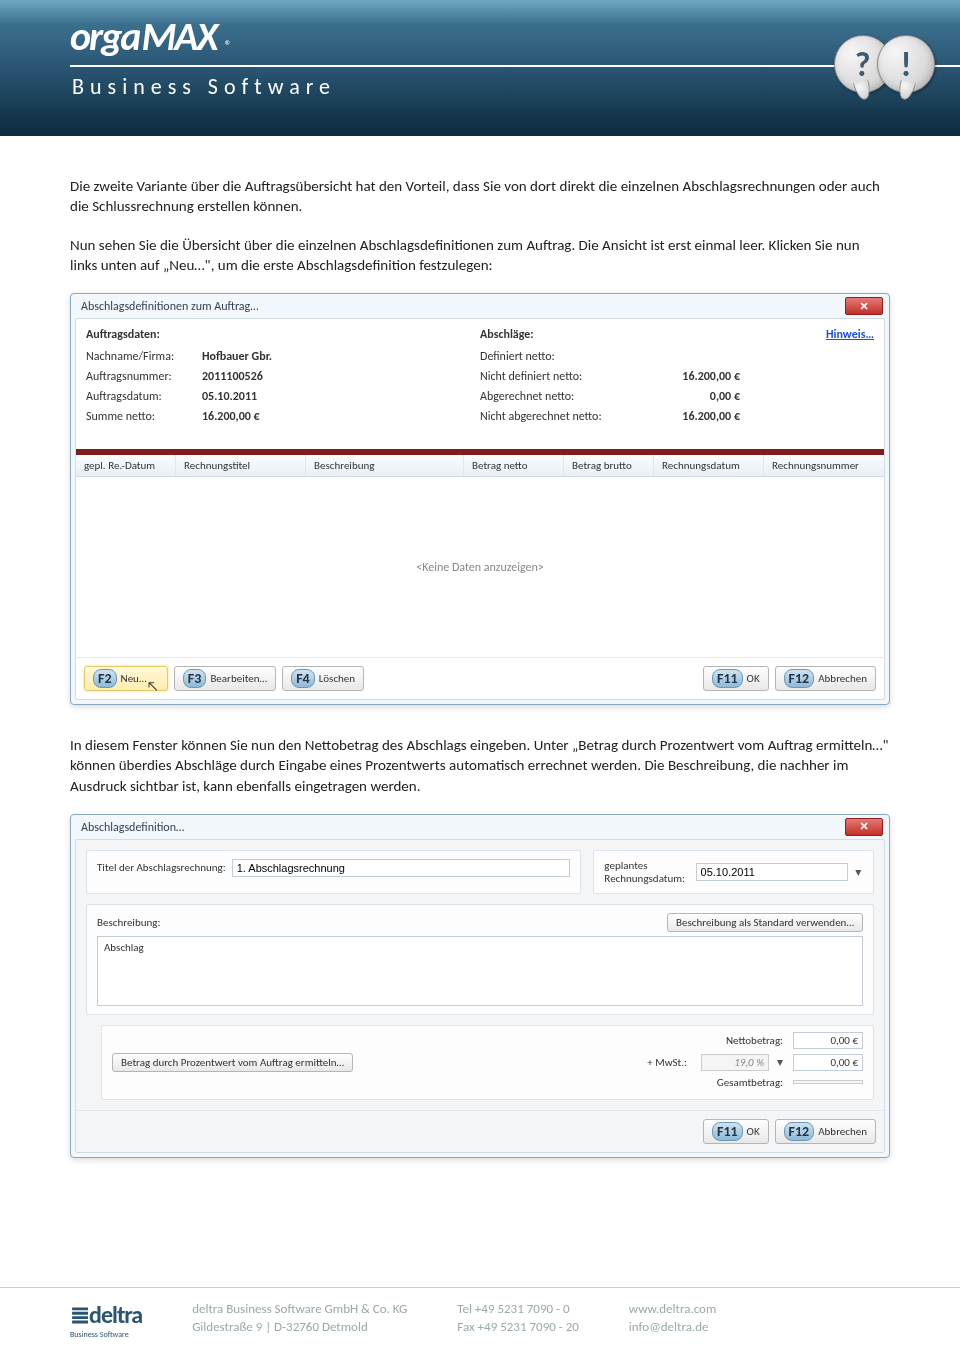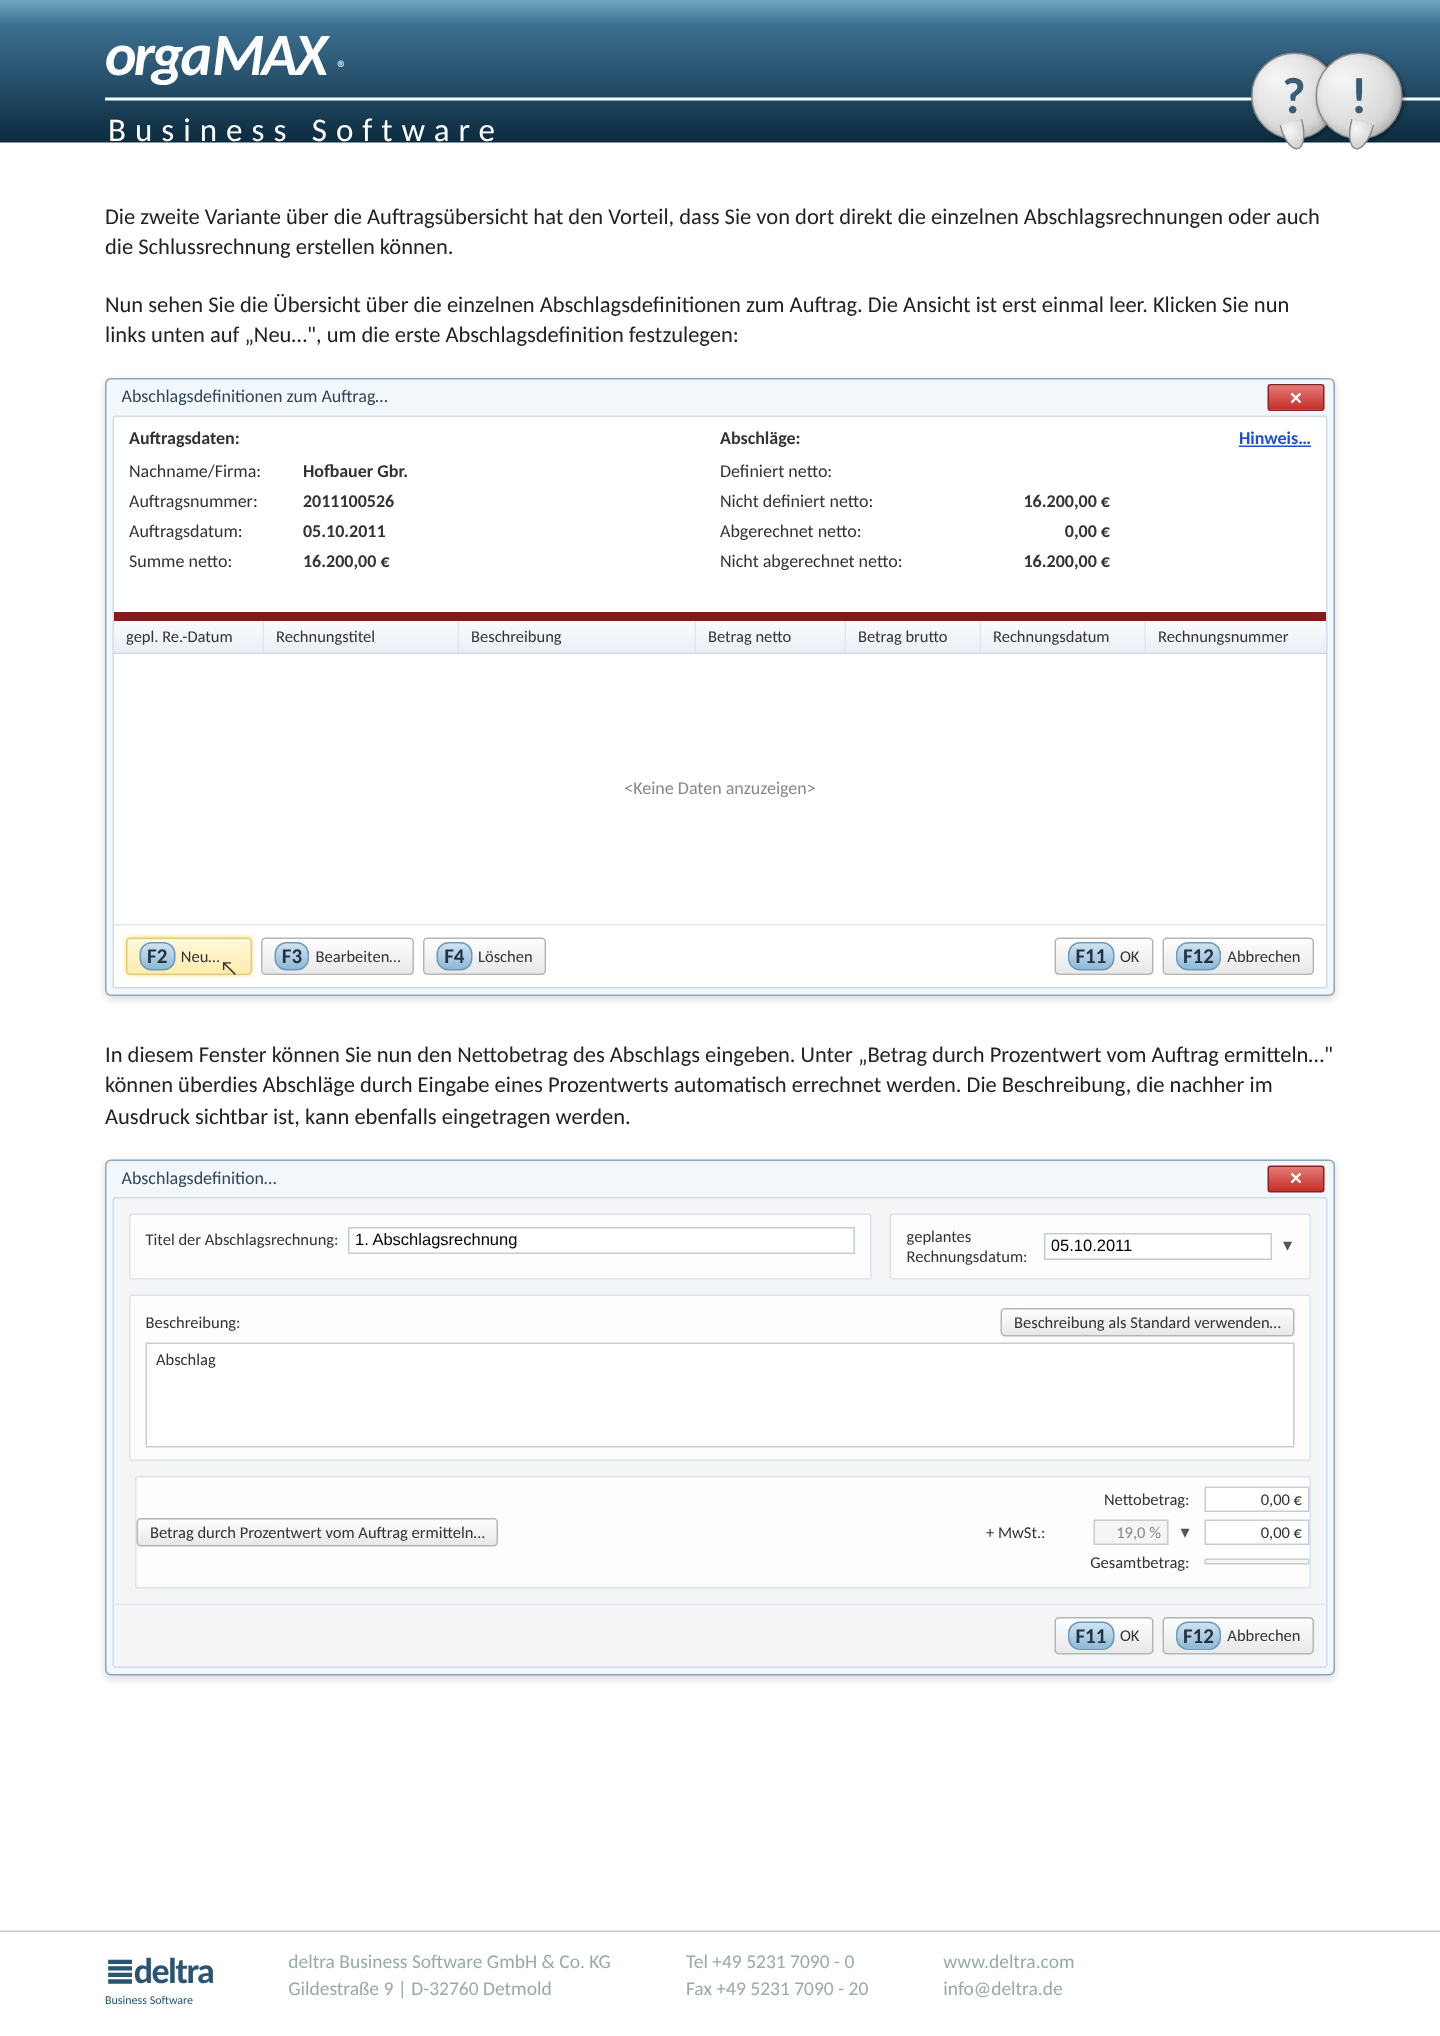--- a/index.html
+++ b/index.html
@@ -1,19 +1,19 @@
 <!DOCTYPE html>
 <html><head>
 <meta charset="utf-8">
 <style>
   * { box-sizing: border-box; margin: 0; padding: 0; }
   body { width: 960px; height: 1357px; background: #fff; font-family: Calibri, Arial, sans-serif; font-size: 15px; color: #222; position: relative; }
 
   
-  .header { height: 95px; background: linear-gradient(#6fa8c1 0%, #3b6f8e 18%, #2a5572 50%, #0c2b3e 100%); position: relative; padding: 12px 0 0 70px; }
+  .header { height: 136px; background: linear-gradient(#6fa8c1 0%, #3b6f8e 18%, #2a5572 50%, #0c2b3e 100%); position: relative; padding: 12px 0 0 70px; }
   .logo-block { color: #fff; display: flex; flex-direction: column; }
   .logo-line { display: flex; align-items: baseline; gap: 2px; }
   .logo-word1 { font-style: italic; font-weight: 700; font-size: 40px; letter-spacing: -2px; }
   .logo-word2 { font-style: italic; font-weight: 900; font-size: 40px; letter-spacing: -2px; text-transform: uppercase; }
   .logo-reg { font-size: 14px; margin-left: 6px; }
   .logo-sub { font-size: 22px; letter-spacing: 6px; margin-top: 4px; padding-left: 2px; border-top: 2px solid #fff; padding-top: 6px; display: inline-block; }
   .help-bubbles { position: absolute; right: 25px; top: 10px; }
   .bubble { background: radial-gradient(circle at 30% 30%, #f6f6f6, #c8c8c8); border: 1px solid #888; border-radius: 50%; width: 58px; height: 58px; display: inline-flex; align-items: center; justify-content: center; font-size: 34px; font-weight: 700; color: #3a5d74; position: relative; box-shadow: 1px 1px 3px rgba(0,0,0,.4), inset -2px -2px 6px rgba(0,0,0,.15); }
   .bubble::after { content: ""; position: absolute; bottom: -8px; left: 50%; width: 14px; height: 18px; background: radial-gradient(circle at 30% 30%, #f6f6f6, #c8c8c8); border: 1px solid #888; border-top: none; border-radius: 0 0 50% 50% / 0 0 100% 100%; transform: translateX(-50%) rotate(-15deg); }
   .bubble2 { margin-left: -18px; margin-top: 25px; }
@@ -68,21 +68,21 @@
   .w2row .w2group { flex: 1; }
   .field-row { display: flex; align-items: center; gap: 6px; }
   .field-label { font-size: 11px; }
   .text-input { flex: 1; border: 1px solid #c3cdd8; background: #fff; height: 18px; padding: 0 4px; font-size: 11px; }
   .dd-arrow { width: 14px; text-align: center; color: #555; }
 
   .w2desc { margin: 0 10px 10px 10px; }
   .desc-head { display: flex; justify-content: space-between; align-items: center; margin-bottom: 4px; }
   .desc-box { border: 1px solid #c3cdd8; background: #fff; height: 70px; padding: 4px 6px; font-size: 11px; }
 
-  .w2totals { margin: 0 10px 10px 14px; padding: 6px 0; }
+  .w2totals { margin: 0 10px 10px 25px; padding: 6px 10px; }
   .total-row { display: flex; align-items: center; margin-bottom: 4px; }
   .total-label { text-align: right; flex: 1; padding-right: 10px; font-size: 11px; }
   .total-mid { display: flex; align-items: center; gap: 4px; flex: none; width: 90px; justify-content: flex-end; margin-right: 6px; }
   .total-val { width: 70px; border: 1px solid #c3cdd8; background: #fff; text-align: right; padding: 1px 4px; font-size: 11px; }
   .tot-left { flex: 1; display: flex; align-items: flex-start; }
   .shadowbox { background: #f5f5f5; border: 1px solid #ccc; color: #888; }
 </style>
 </head>
 <body>
 
@@ -231,21 +231,21 @@
           <span class="tot-left"></span>
           <span class="total-label" style="flex:none;width:auto;">Nettobetrag:</span>
           <span class="total-val">0,00 €</span>
         </div>
         <div class="total-row">
           <span class="tot-left">
               <span class="wbtn">Betrag durch Prozentwert vom Auftrag ermitteln…</span>
             </span>
           <span class="total-label" style="flex:none;width:auto;">+  MwSt.:</span>
           <span class="total-mid">
-              <span class="total-val shadowbox" style="width:50px;">19,0 %</span>
+              <span class="total-val shadowbox" style="width:68px;font-style:italic;">19,0 %</span>
               <span class="dd-arrow">▾</span>
             </span>
           <span class="total-val">0,00 €</span>
         </div>
         <div class="total-row">
           <span class="tot-left"></span>
           <span class="total-label" style="flex:none;width:auto;">Gesamtbetrag:</span>
           <span class="total-val shadowbox"></span>
         </div>
       </div>

